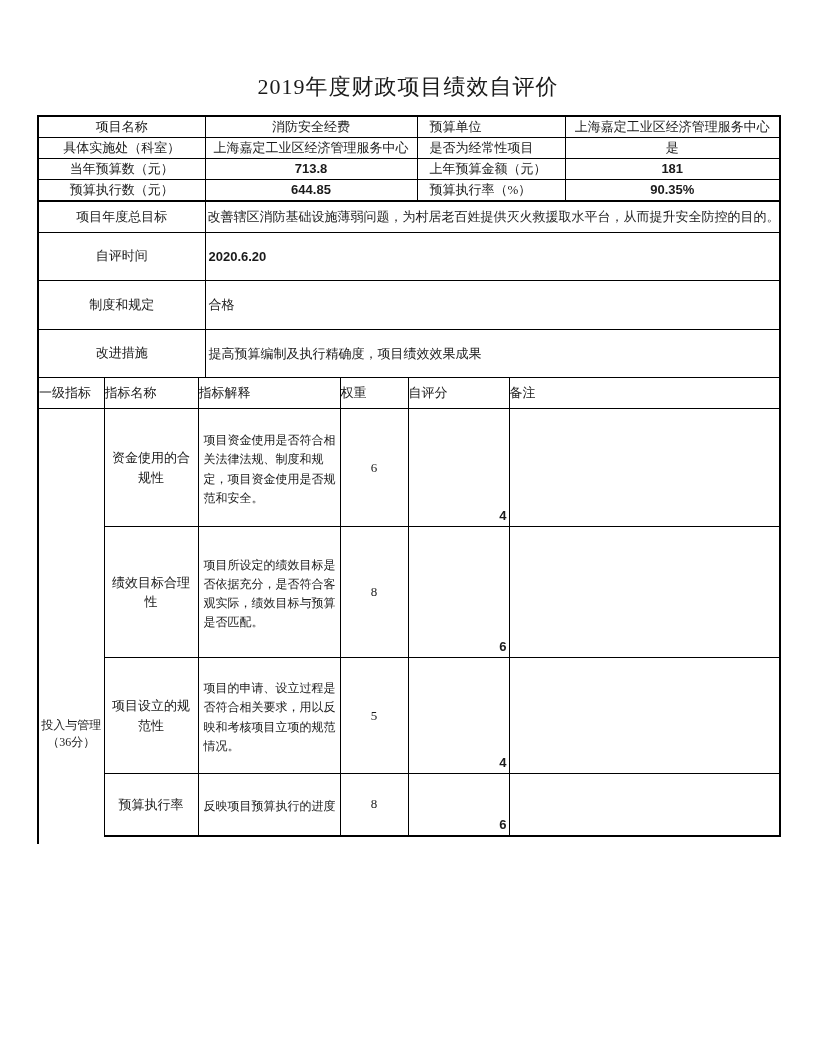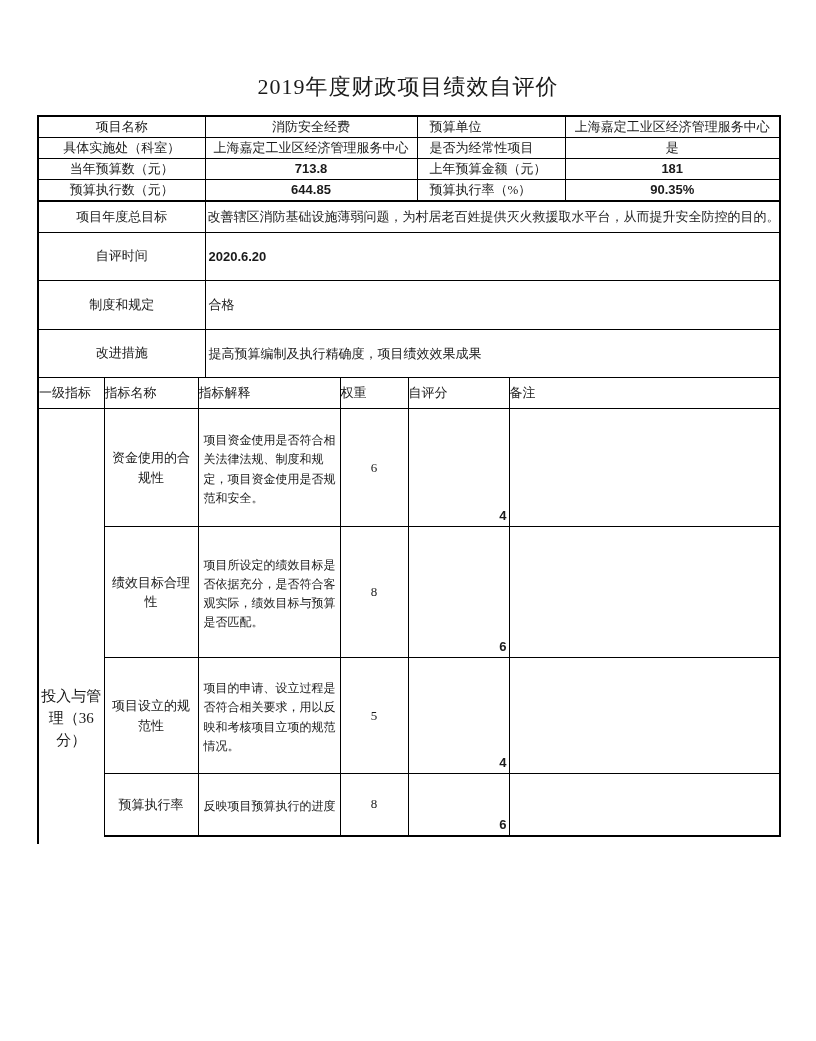--- a/index.html
+++ b/index.html
@@ -32,21 +32,21 @@
   .t2 .val{padding:14px 3px;line-height:1.5;}
   .t2 .goalval{
     text-align:left;padding:0 0 0 2px;white-space:nowrap;
     font-size:13px;letter-spacing:0;
   }
   
   .t3 .hd{text-align:left;height:30px;font-family:Liberation Serif, serif;}
   .t3 tr:last-child td{border-bottom:2px solid #000;}
   .t3 td.grp{
     border-bottom:none;text-align:center;vertical-align:bottom;
-    padding-bottom:84px;font-size:15px;line-height:1.45;margin-top:33px;
+    padding-bottom:84px;font-size:12px;line-height:1.45;margin-top:33px;
   }
   .t3 .nm{text-align:center;padding:8px 6px;line-height:1.5;margin-left:8px;}
   .t3 .ex{text-align:left;padding:8px 2px 4px 5px;font-size:12px;line-height:1.6;}
   .t3 .wt{text-align:center;}
   .t3 .sc{vertical-align:bottom;text-align:right;padding:0 2px 1px 0;}
   .t3 .rm{text-align:center;}
   .num{font-family:"Liberation Sans","DejaVu Sans",sans-serif;font-size:13px;font-weight:bold;}
   .stub{position:absolute;left:-2px;bottom:-7px;width:2px;height:7px;background:#000;}
 </style>
 </head>

